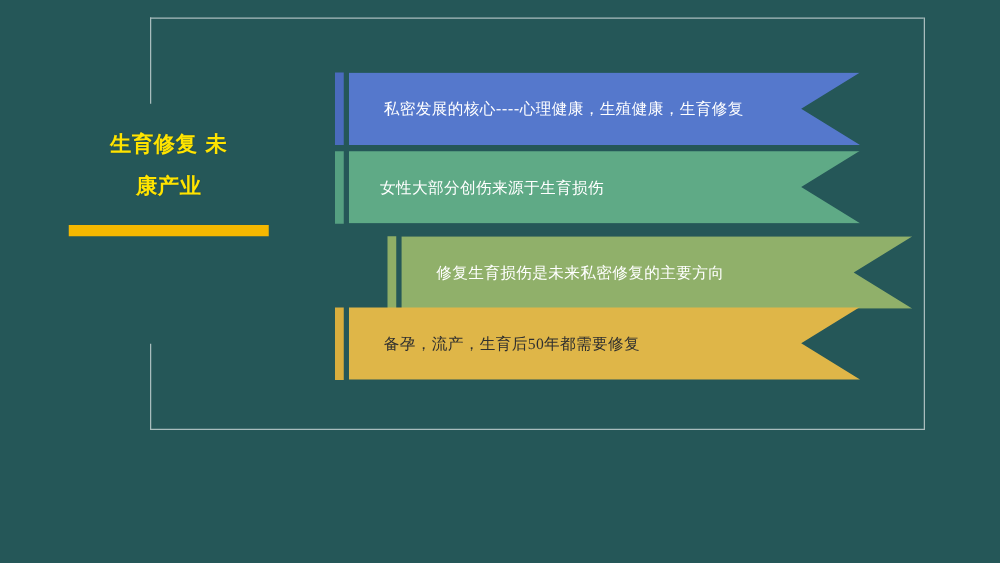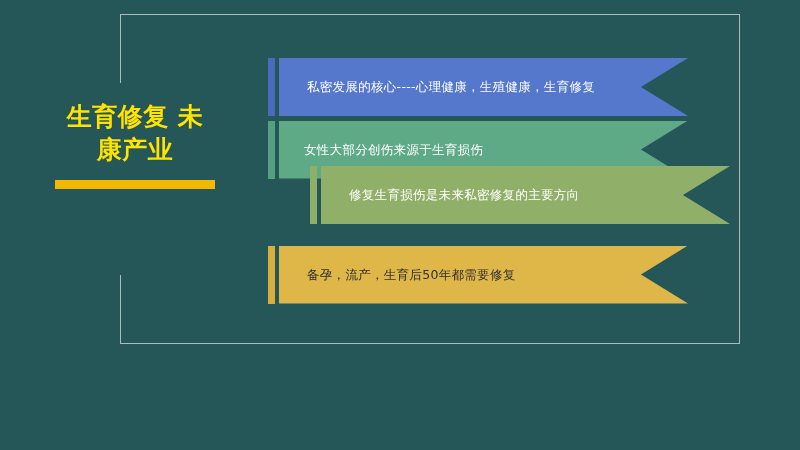--- a/index.html
+++ b/index.html
@@ -61,21 +61,21 @@
   
   .title-block {
     position: absolute;
     left: 30px;
     top: 100px;
     width: 210px;
     text-align: center;
   }
   .title-text {
     color: #ffe400;
-    font-size: 25px;
+    font-size: 17px;
     font-weight: bold;
     line-height: 33px;
     letter-spacing: 0.5px;
     text-shadow: 0 0 1px rgba(0,0,0,0.25);
     margin: 0;
   }
   .title-rule {
     margin: 14px auto 0 auto;
     width: 160px;
     height: 9px;
@@ -93,21 +93,21 @@
   .ribbon-row {
     position: absolute;
     left: 0;
     width: 100%;
     height: 58px;
     display: flex;
     align-items: stretch;
   }
   .ribbon-row.r0 { top: 0px; }
   .ribbon-row.r1 { top: 62.5px; }
-  .ribbon-row.r2 { top: 108px; padding-left: 42px; }
+  .ribbon-row.r2 { top: 131px; padding-left: 42px; }
   .ribbon-row.r3 { top: 187.5px; }
 
   .accent-bar {
     width: 7px;
     flex: 0 0 7px;
     height: 100%;
   }
   .accent-gap {
     width: 4px;
     flex: 0 0 4px;
@@ -123,21 +123,21 @@
   }
   .ribbon-label {
     padding-left: 28px;
     padding-right: 60px;
     font-size: 12.5px;
     line-height: 16px;
     letter-spacing: 0.3px;
     white-space: nowrap;
   }
   .ribbon-label.light { color: #ffffff; }
-  .ribbon-label.dark  { color: #2f2f2f; }
+  .ribbon-label.dark  { color: #2f2f2f; font-family: Liberation Serif, serif; }
 </style>
 </head>
 <body>
 
 <div id="slide" style="background: rgb(37, 87, 88);">
 
   <div class="frame-top" style="background: rgb(169, 189, 189);"></div>
   <div class="frame-right" style="background: rgb(169, 189, 189);"></div>
   <div class="frame-bottom" style="background: rgb(169, 189, 189);"></div>
   <div class="frame-left-upper" style="background: rgb(169, 189, 189);"></div>

